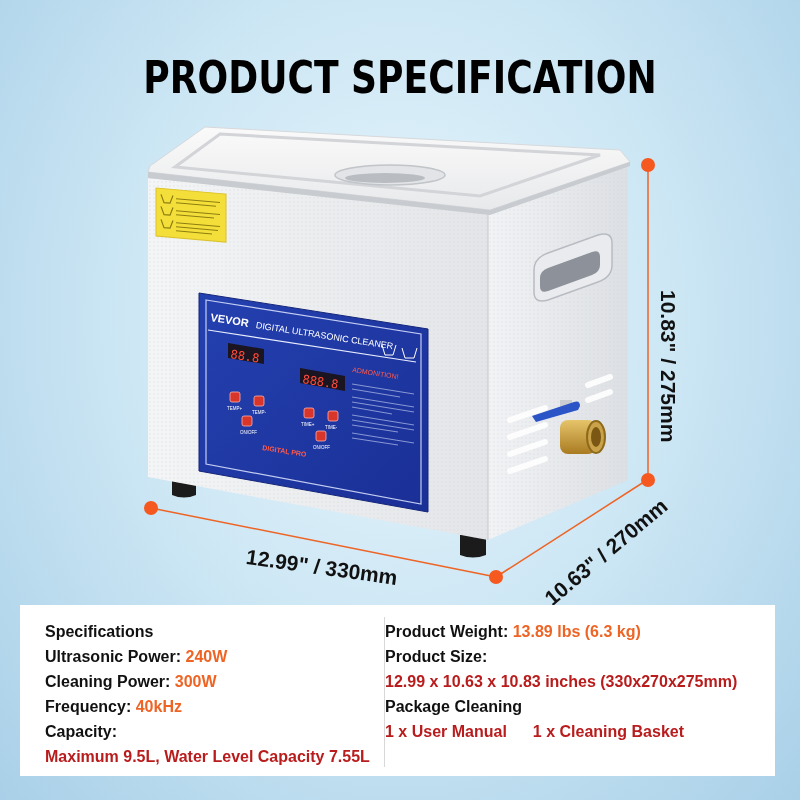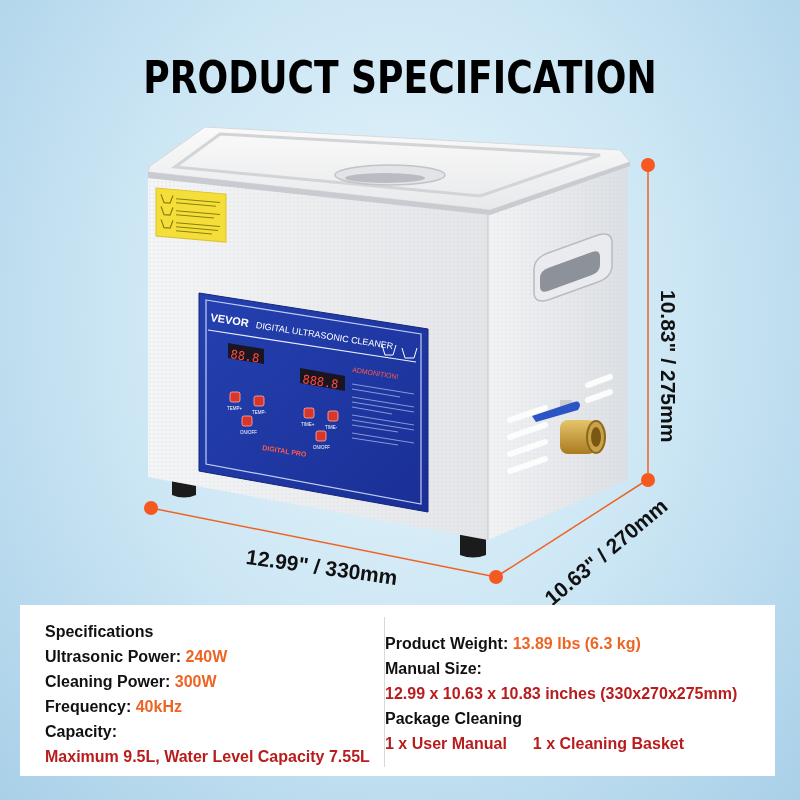--- a/index.html
+++ b/index.html
@@ -19,21 +19,21 @@
   .dim-label {
     position:absolute; font-weight:bold; font-size:21px; color:#111;
     white-space:nowrap; transform-origin:left top;
   }
   .card {
     position:absolute; left:20px; top:605px; width:755px; height:171px;
     background:#fff;
   }
   .col { position:absolute; top:14px; }
   .col.left { left:25px; }
-  .col.right { left:365px;margin-top:12px; }
+  .col.right { left:365px; }
   .divider { position:absolute; left:364px; top:12px; width:1px; height:150px; background:#d8d8d8; }
   .row { height:25px; line-height:25px; font-size:16px; font-weight:bold; color:#111; white-space:nowrap; }
   .row .v { color:#ee6425; }
   .row.orange { color:#b91c1c; }
   .gap { display:inline-block; width:26px; }
 </style>
 </head>
 <body>
 
 <div class="title">PRODUCT SPECIFICATION</div>
@@ -205,20 +205,20 @@
     <div class="row">Capacity:</div>
     <div class="row orange">Maximum 9.5L, Water Level Capacity 7.55L</div>
   </div>
 
   <div class="divider"></div>
 
   <div class="col right">
     <div class="row">
       <span>Product Weight: </span><span class="v">13.89 lbs (6.3 kg)</span>
     </div>
-    <div class="row">Manual Size:</div>
+    <div class="row">Product Size:</div>
     <div class="row orange">12.99 x 10.63 x 10.83 inches (330x270x275mm)</div>
     <div class="row">Package Cleaning</div>
     <div class="row orange">
       <span>1 x User Manual</span><span class="gap"></span><span>1 x Cleaning Basket</span>
     </div>
   </div>
 </div>
 
 </body></html>

